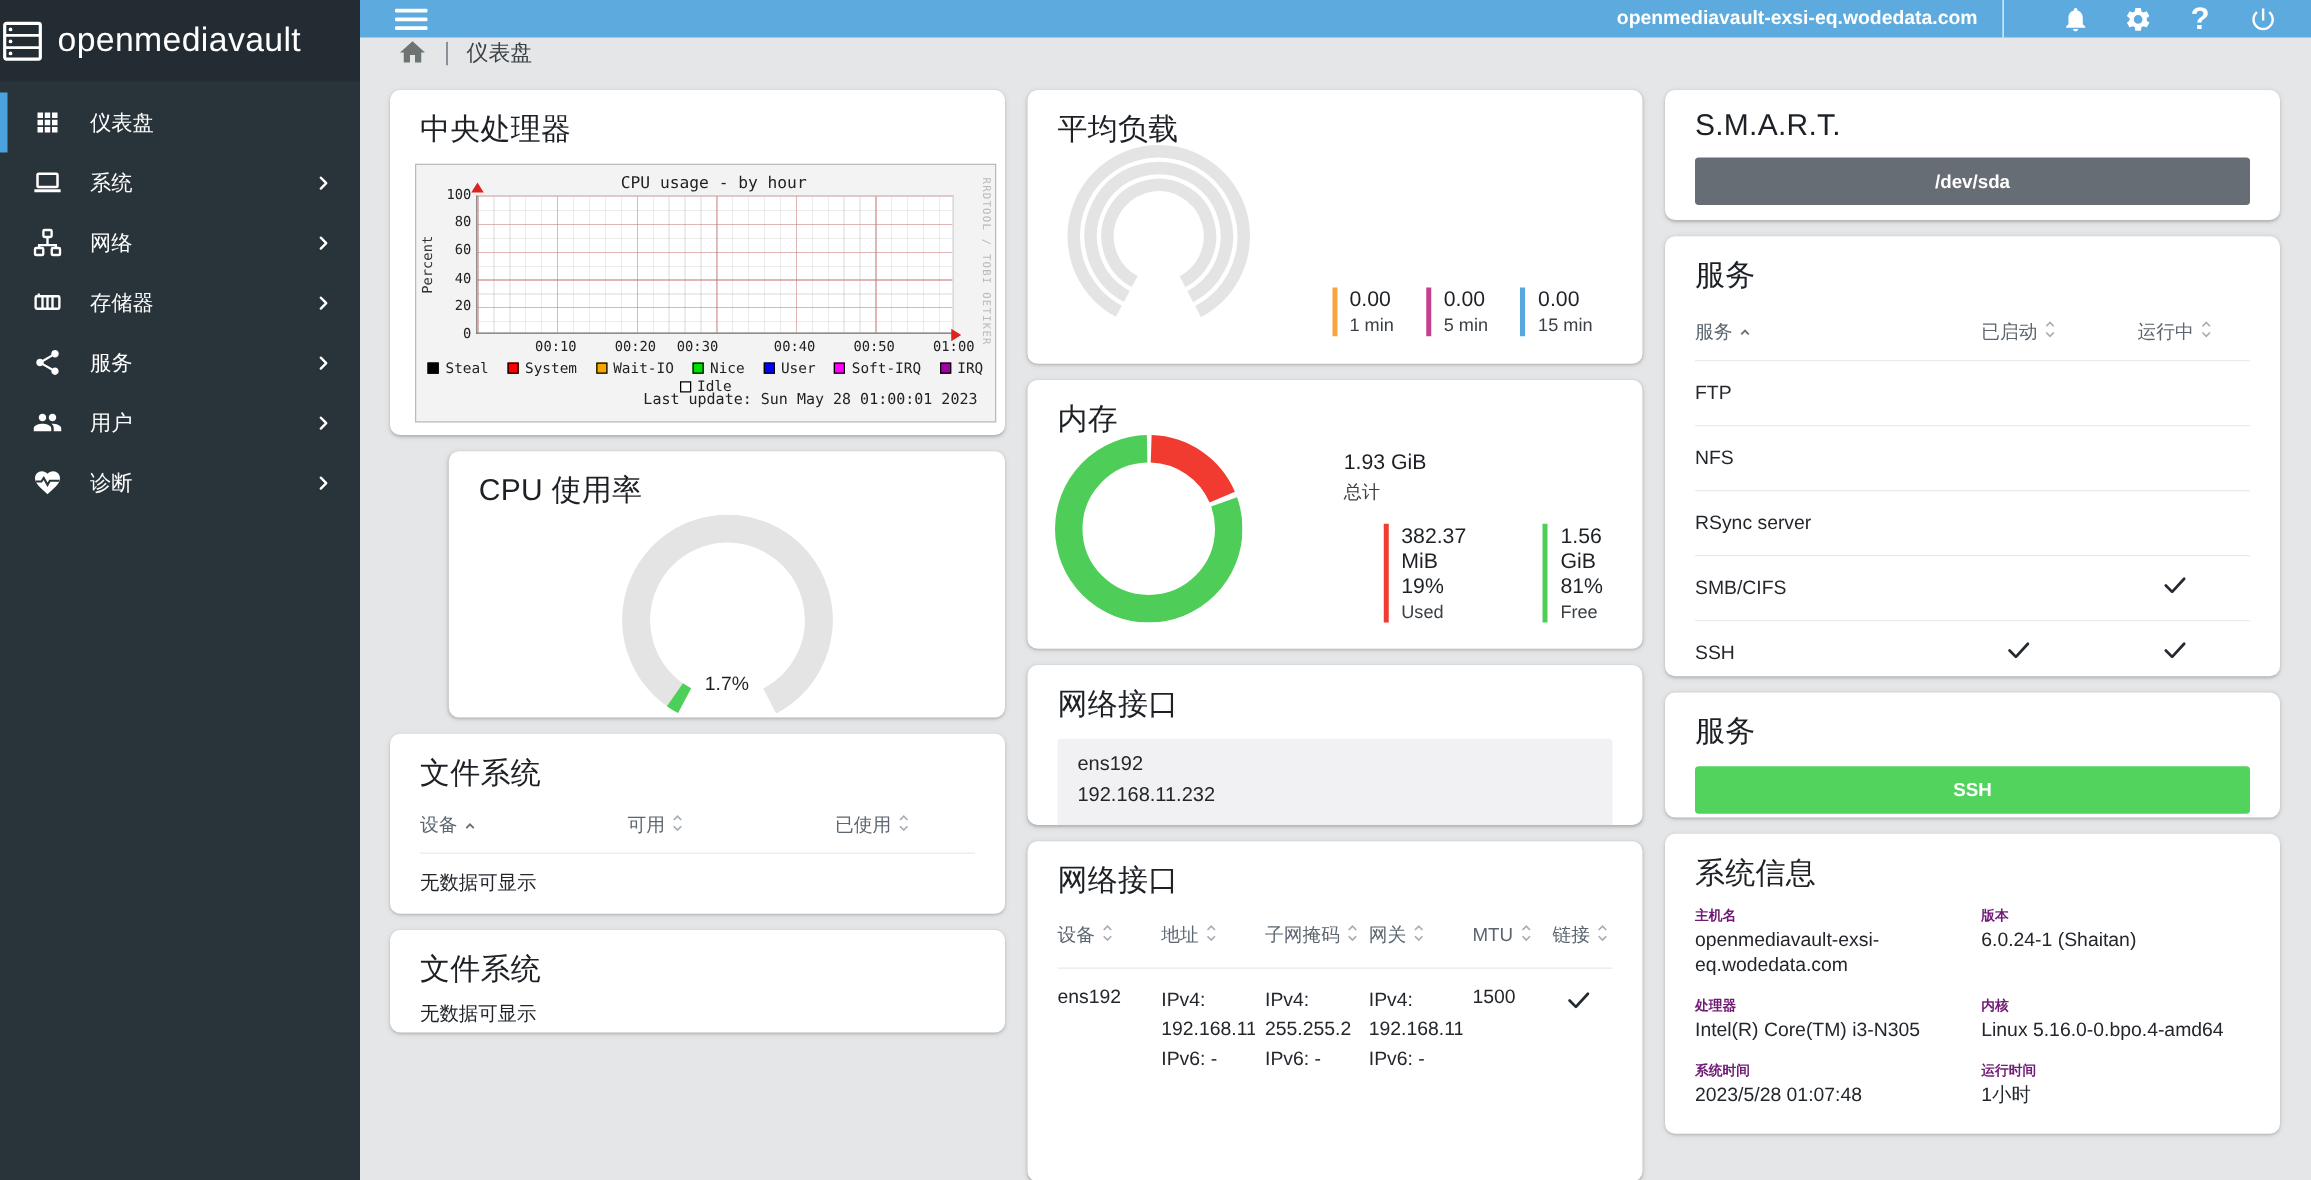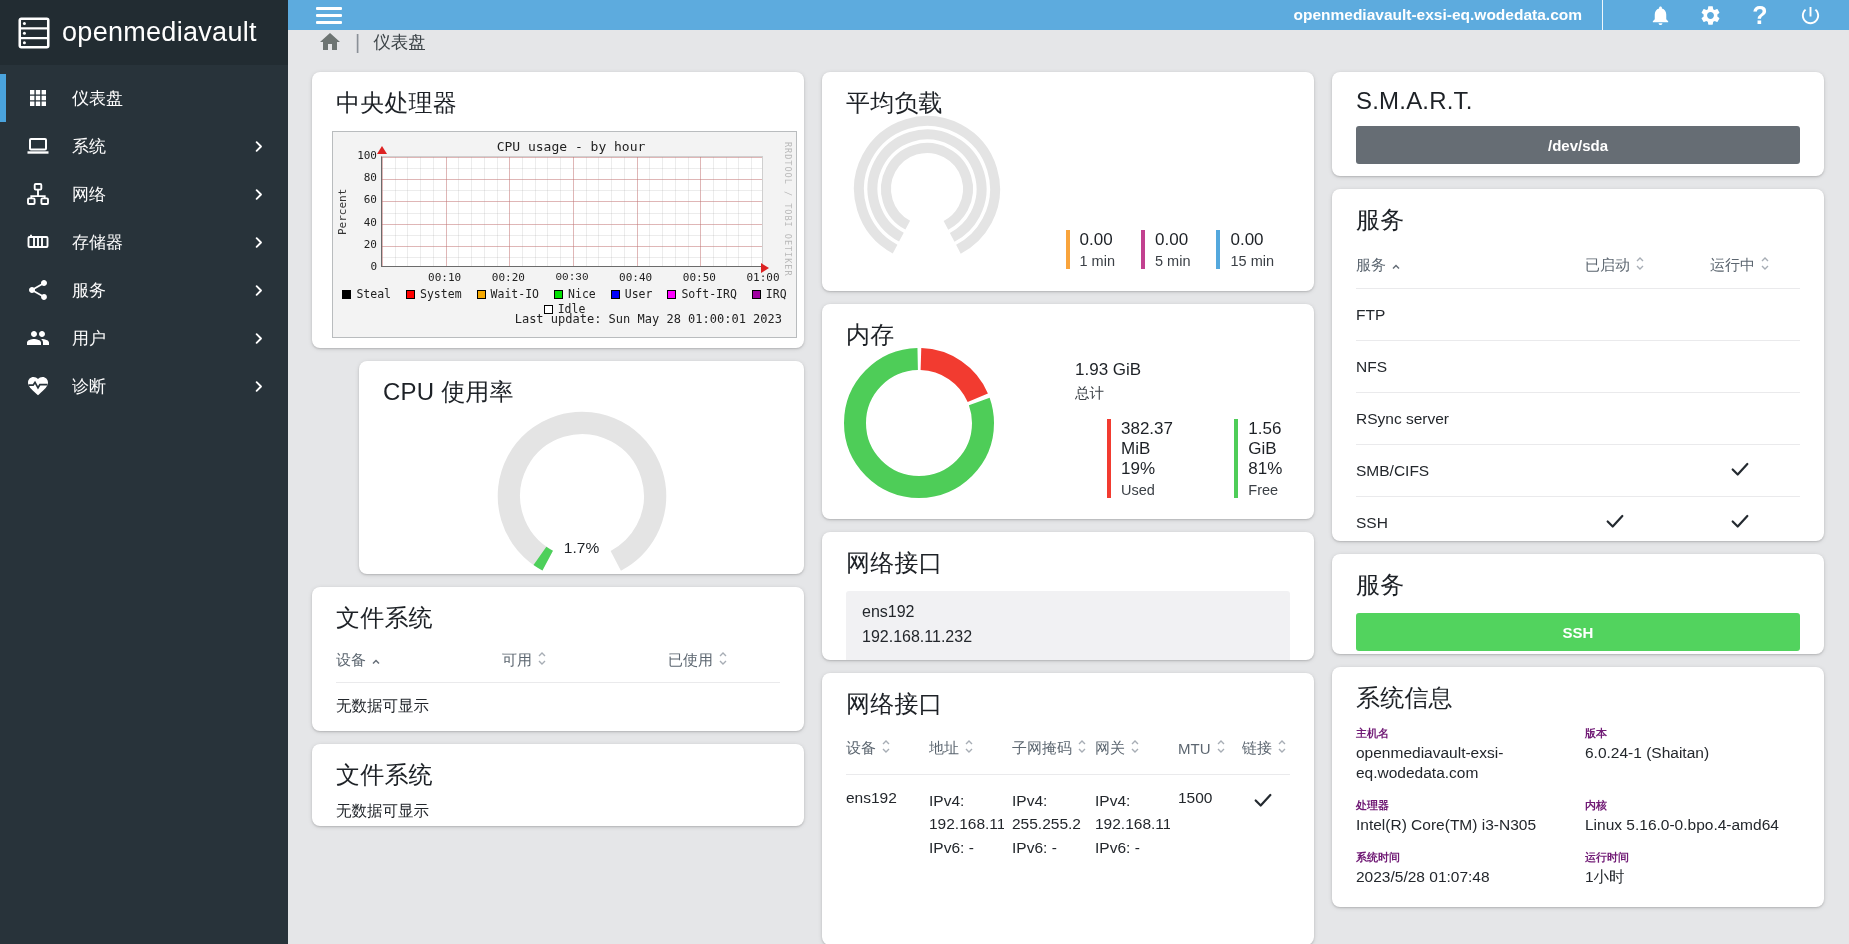--- a/index.html
+++ b/index.html
@@ -1,21 +1,21 @@
 <!DOCTYPE html>
 <html><head>
 <meta charset="utf-8">
 <style>
   * { margin:0; padding:0; box-sizing:border-box; }
   html,body { width:1849px; height:944px; overflow:hidden; }
   body { font-family:"Liberation Sans","DejaVu Sans",sans-serif; color:#22262b; background:#e5e6e8; display:flex; }
 
   
   .sidebar { width:288px; min-width:288px; background:#28333a; display:flex; flex-direction:column; }
-  .logo-bar { height:65px; background:#222c32; display:flex; align-items:center; padding-left:16px; gap:10px; }
+  .logo-bar { height:65px; background:#222c32; display:flex; align-items:center; gap:10px; }
   .logo-mark svg { width:36px; height:36px; display:block; }
   .logo-text { color:#fff; font-size:27px; font-weight:300; letter-spacing:.3px; }
   .nav { padding-top:9px; }
   .nav-item { position:relative; height:48px; display:flex; align-items:center; padding:0 22px 0 26px; color:#fdfdfd; cursor:pointer; }
   .nav-item.active::before { content:""; position:absolute; left:0; top:0; bottom:0; width:6px; background:#4aa3dc; }
   .nav-icon { width:24px; height:24px; margin-right:22px; color:#fff; }
   .nav-icon svg { width:24px; height:24px; display:block; }
   .nav-label { font-size:17px; flex:1; }
   .nav-chevron { color:#fff; }
   .nav-chevron svg { width:15px; height:15px; display:block; }
@@ -292,21 +292,21 @@
               <span>40</span>
               <span>20</span>
               <span>0</span>
             </div>
           <div class="rrd-plot"></div>
           <div class="rrd-arrow-up"></div>
           <div class="rrd-arrow-right"></div>
           <div id="rrd-xticks">
               <span class="rrd-xtick" style="left: 93.6667px;">00:10</span>
               <span class="rrd-xtick" style="left: 157.333px;">00:20</span>
-              <span class="rrd-xtick" style="left: 221px; font-family: Liberation Mono, monospace;">00:30</span>
+              <span class="rrd-xtick" style="left: 207px;">00:30</span>
               <span class="rrd-xtick" style="left: 284.667px;">00:40</span>
               <span class="rrd-xtick" style="left: 348.333px;">00:50</span>
               <span class="rrd-xtick" style="left: 412px;">01:00</span>
             </div>
           <div class="rrd-legend" id="rrd-legend1">
               <span class="rrd-key">
                 <i style="background: rgb(0, 0, 0);"></i>
                 <span>Steal</span>
               </span>
               <span class="rrd-key">

